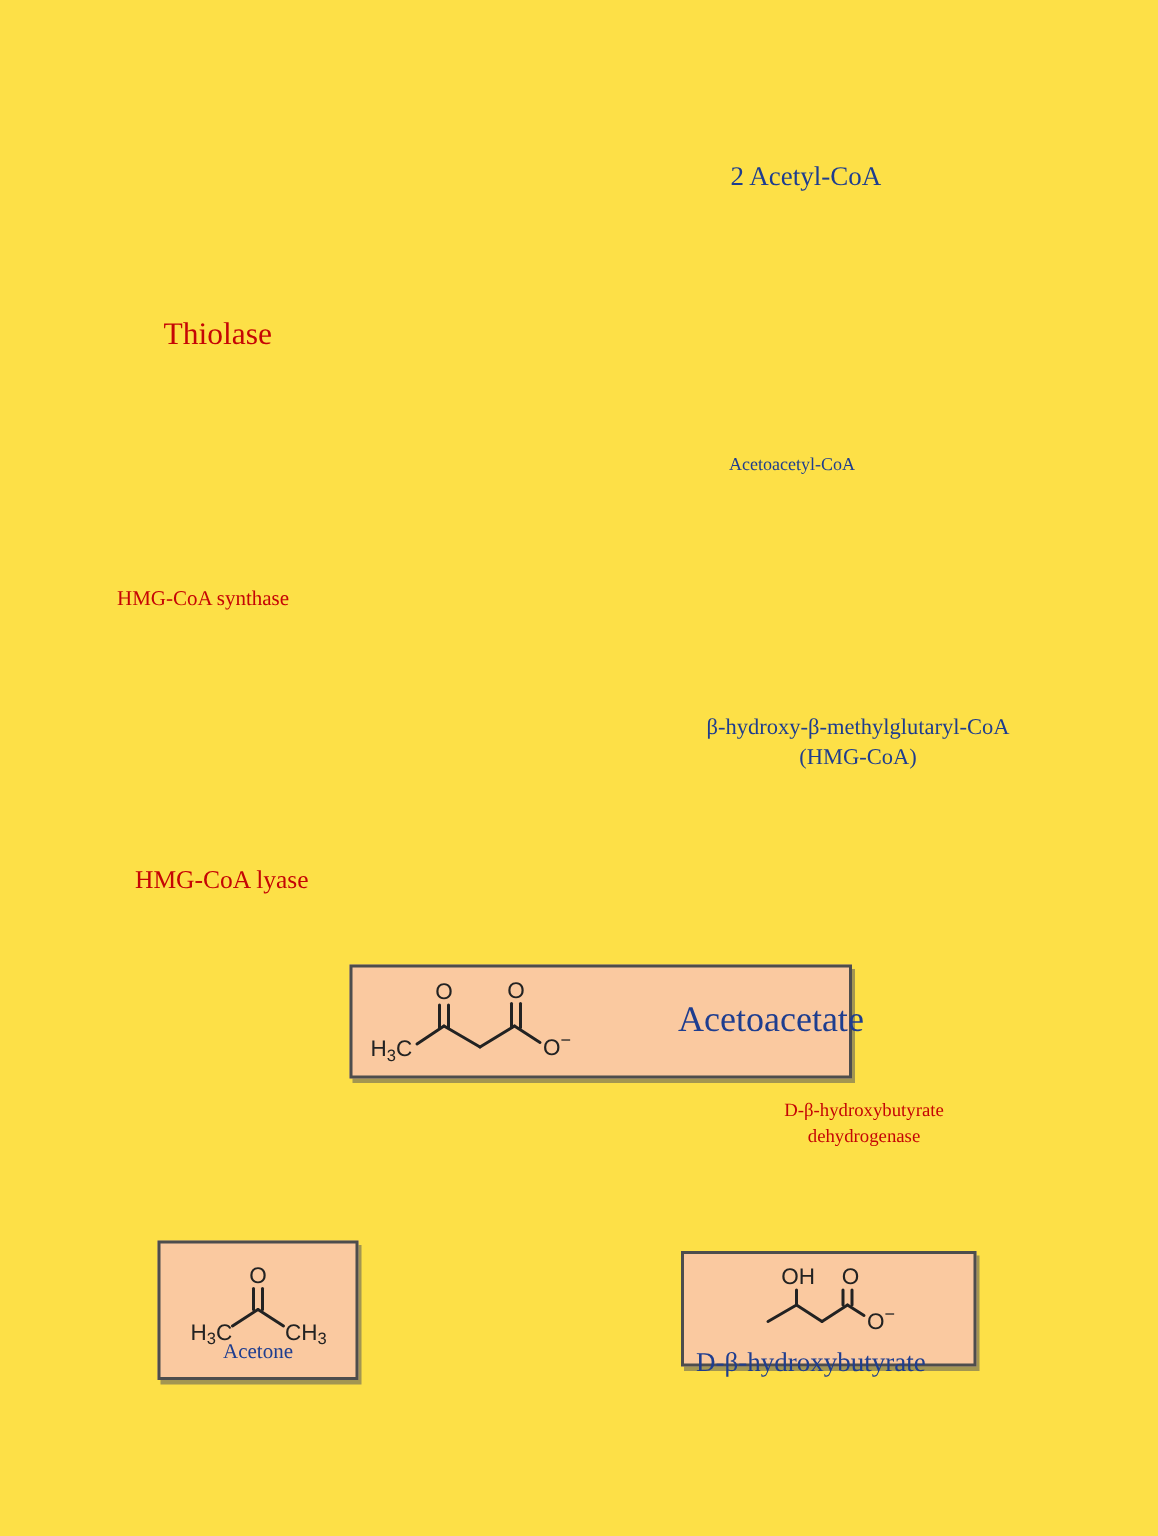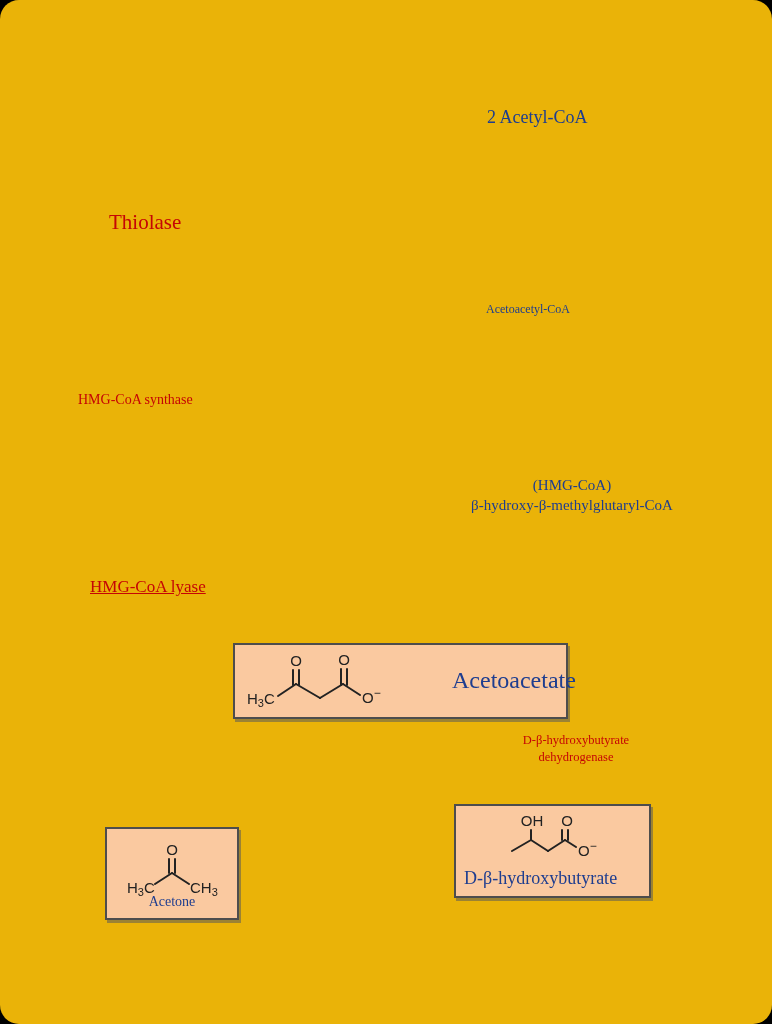--- a/index.html
+++ b/index.html
@@ -1,23 +1,22 @@
 <!DOCTYPE html>
 <html><head>
 <meta charset="utf-8">
 <style>
   html, body { margin: 0; padding: 0; background: #000; }
   .stage {
     position: relative;
     width: 772px;
     height: 1024px;
-    background: #eab308;
+    background: #fde047;
     overflow: hidden;
     font-family: "Liberation Serif", "DejaVu Serif", serif;
-    border-radius: 19px;
   }
   .lbl { position: absolute; white-space: nowrap; line-height: 1.15; }
   .blue { color: #1e3d8f; }
   .red  { color: #c50505; }
   .center2 { text-align: center; }
   .chembox {
     position: absolute;
     background: #fac9a0;
     border: 2px solid #4d4d4d;
     box-shadow: 2px 3px 0 rgba(90,90,90,0.55);
@@ -34,25 +33,25 @@
 
   <div class="lbl blue" style="left:487px; top:107px; font-size:18px;">2 Acetyl-CoA</div>
 
   <div class="lbl red" style="left:109px; top:210px; font-size:21px;">Thiolase</div>
 
   <div class="lbl blue" style="left:486px; top:303px; font-size:12px;">Acetoacetyl-CoA</div>
 
   <div class="lbl red" style="left:78px; top:392px; font-size:14px;">HMG-CoA synthase</div>
 
   <div class="lbl blue center2" style="left:462px; top:475px; width:220px; font-size:15px; line-height:20px; white-space:normal;">
+    <div>β-hydroxy-β-methylglutaryl-CoA</div>
     <div>(HMG-CoA)</div>
-    <div>β-hydroxy-β-methylglutaryl-CoA</div>
   </div>
 
-  <div class="lbl red" style="left:90px; top:577px; font-size:17px;text-decoration:underline;">HMG-CoA lyase</div>
+  <div class="lbl red" style="left:90px; top:577px; font-size:17px;">HMG-CoA lyase</div>
 
   <div class="chembox" style="left:233px; top:643px; width:335px; height:76px;">
     <svg class="struct" width="331" height="72" viewBox="0 0 331 72">
       <g stroke="#222222" stroke-width="2" fill="none" stroke-linecap="round">
         <line x1="43" y1="51" x2="61" y2="39"></line>
         <line x1="61" y1="39" x2="85" y2="53"></line>
         <line x1="85" y1="53" x2="108" y2="39"></line>
         <line x1="108" y1="39" x2="125" y2="50"></line>
         <line x1="58" y1="25" x2="58" y2="40"></line>
         <line x1="64" y1="25" x2="64" y2="40"></line>
@@ -84,21 +83,21 @@
       </g>
       <g fill="#222222" font-size="15">
         <text x="65" y="26" text-anchor="middle">O</text>
         <text x="20" y="64"><tspan>H</tspan><tspan dy="3" font-size="11">3</tspan><tspan dy="-3">C</tspan></text>
         <text x="83" y="64"><tspan>CH</tspan><tspan dy="3" font-size="11">3</tspan></text>
       </g>
     </svg>
     <div class="name blue" style="left:0; top:65px; width:100%; text-align:center; font-size:14px;">Acetone</div>
   </div>
 
-  <div class="chembox" style="left:454px; top:804px; width:197px; height:94px;text-align:center;">
+  <div class="chembox" style="left:454px; top:834px; width:197px; height:77px;text-align:center;">
     <svg class="struct" width="193" height="86" viewBox="0 0 193 86">
       <g stroke="#222222" stroke-width="2" fill="none" stroke-linecap="round">
         <line x1="56" y1="45" x2="75" y2="34"></line>
         <line x1="75" y1="34" x2="92" y2="45"></line>
         <line x1="92" y1="45" x2="109" y2="34"></line>
         <line x1="109" y1="34" x2="120" y2="41"></line>
         <line x1="75" y1="34" x2="75" y2="24"></line>
         <line x1="106" y1="24" x2="106" y2="34"></line>
         <line x1="112" y1="24" x2="112" y2="34"></line>
       </g>

